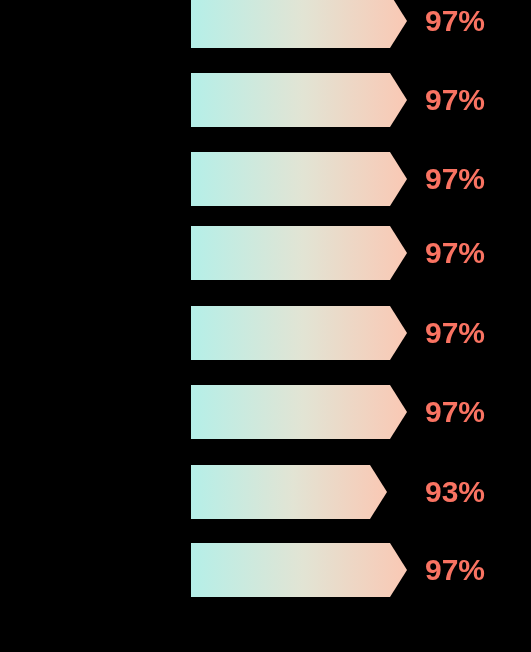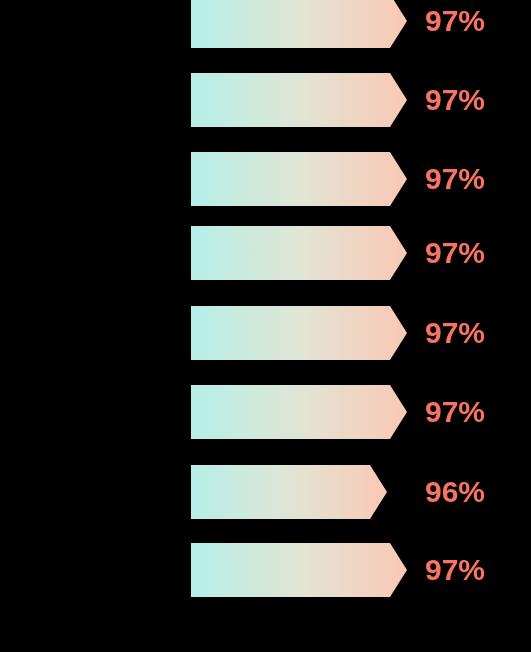--- a/index.html
+++ b/index.html
@@ -95,19 +95,19 @@
     <div class="bar-row" style="top: 306px; height: 54px;">
       <div class="bar-shape" style="width: 216px;"></div>
       <div class="bar-value" style="left: 425px;">97%</div>
     </div>
     <div class="bar-row" style="top: 385px; height: 54px;">
       <div class="bar-shape" style="width: 216px;"></div>
       <div class="bar-value" style="left: 425px;">97%</div>
     </div>
     <div class="bar-row" style="top: 465px; height: 54px;">
       <div class="bar-shape" style="width: 196px;"></div>
-      <div class="bar-value" style="left: 425px;">96%</div>
+      <div class="bar-value" style="left: 425px;">93%</div>
     </div>
     <div class="bar-row" style="top: 543px; height: 54px;">
       <div class="bar-shape" style="width: 216px;"></div>
       <div class="bar-value" style="left: 425px;">97%</div>
     </div>
   </div>
 
 </body></html>

